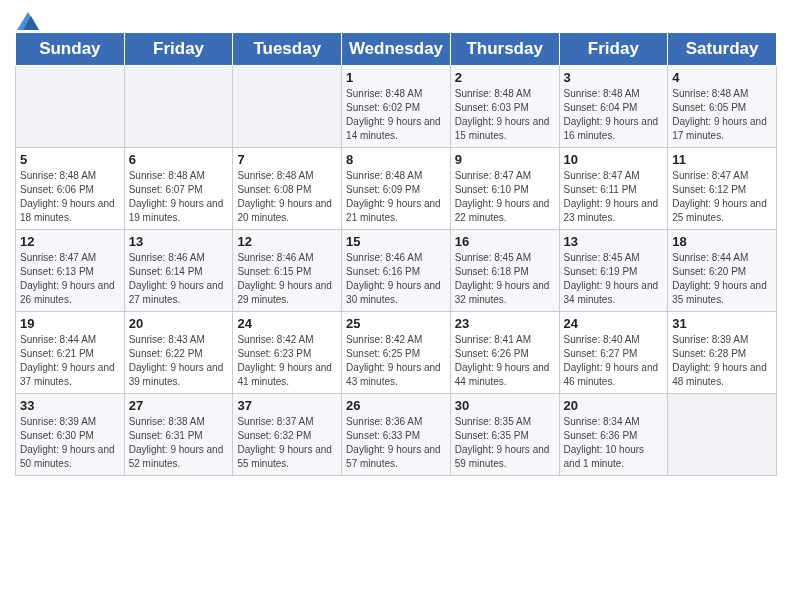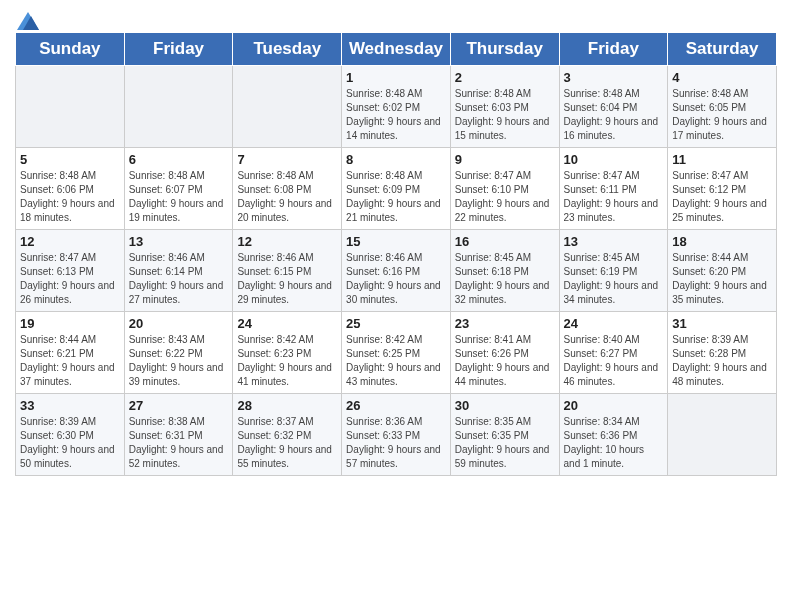--- a/index.html
+++ b/index.html
@@ -243,21 +243,21 @@
         <tr>
           <td>
             <span class="day-number">33</span>
             <div class="day-info">Sunrise: 8:39 AM<br>Sunset: 6:30 PM<br>Daylight: 9 hours and 50 minutes.</div>
           </td>
           <td>
             <span class="day-number">27</span>
             <div class="day-info">Sunrise: 8:38 AM<br>Sunset: 6:31 PM<br>Daylight: 9 hours and 52 minutes.</div>
           </td>
           <td>
-            <span class="day-number">28</span>
+            <span class="day-number">37</span>
             <div class="day-info">Sunrise: 8:37 AM<br>Sunset: 6:32 PM<br>Daylight: 9 hours and 55 minutes.</div>
           </td>
           <td>
             <span class="day-number">26</span>
             <div class="day-info">Sunrise: 8:36 AM<br>Sunset: 6:33 PM<br>Daylight: 9 hours and 57 minutes.</div>
           </td>
           <td>
             <span class="day-number">30</span>
             <div class="day-info">Sunrise: 8:35 AM<br>Sunset: 6:35 PM<br>Daylight: 9 hours and 59 minutes.</div>
           </td>

